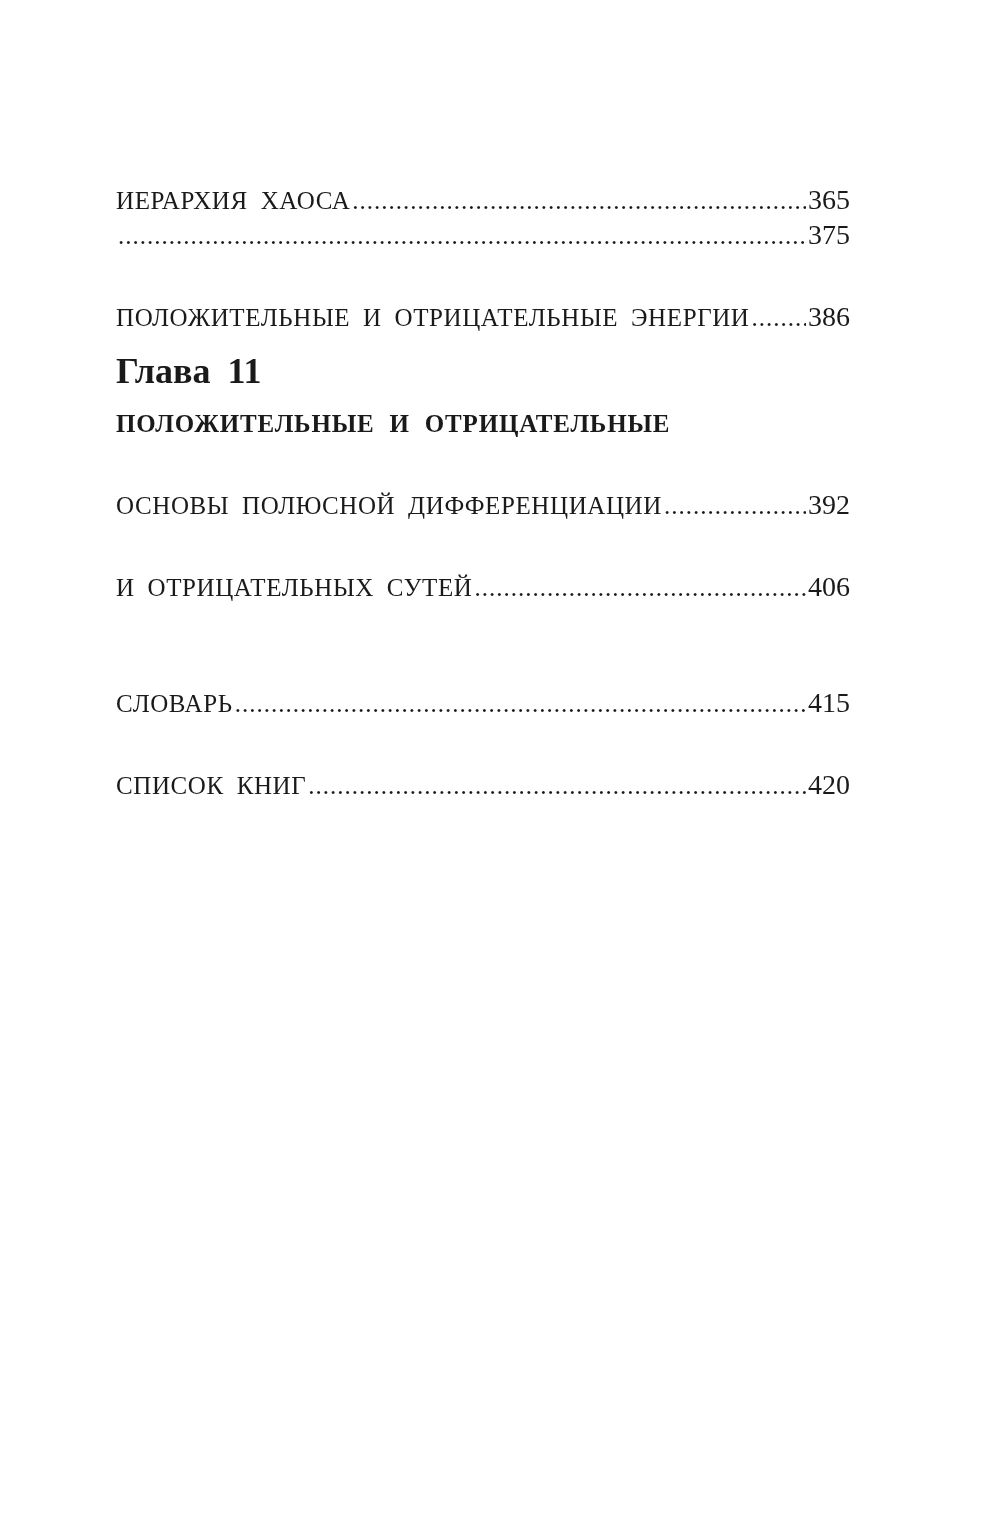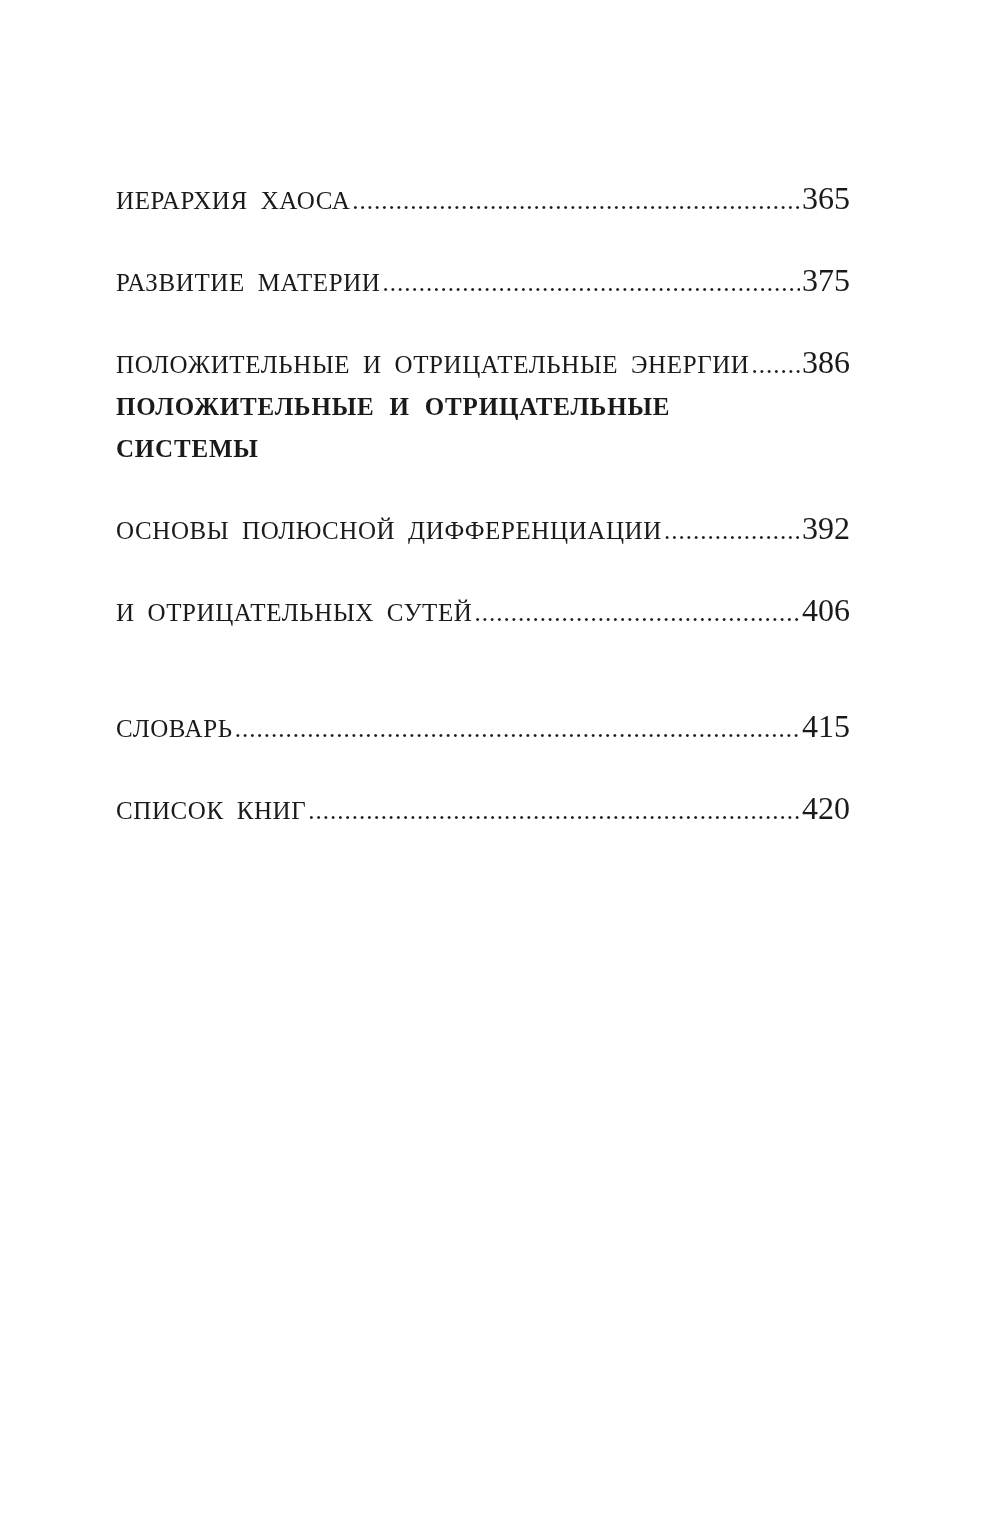--- a/index.html
+++ b/index.html
@@ -4,53 +4,52 @@
   <style>
     html, body { margin: 0; padding: 0; background: #ffffff; }
     body { width: 1000px; height: 1535px; position: relative; overflow: hidden;
            font-family: "Liberation Serif", "DejaVu Serif", serif; color: #1a1a1a; }
     .page { position: absolute; left: 116px; top: 136px; width: 734px; }
     .entry { display: flex; align-items: baseline; font-size: 25px; line-height: 34px;
              letter-spacing: 0.6px; word-spacing: 6px; }
     .entry .title { white-space: nowrap; margin-top: 48px; }
     .entry .leader { flex: 1; overflow: hidden; white-space: nowrap; margin: 0 2px; }
     .entry .leader::after { content: "........................................................................................................................................................................................................"; letter-spacing: 1px; }
-    .entry .page-num { white-space: nowrap; font-size: 32px; letter-spacing: 0; }
+    .entry .page-num { white-space: nowrap; font-size: 28px; letter-spacing: 0; }
     .line-only { font-size: 25px; line-height: 34px; letter-spacing: 0.6px; word-spacing: 6px; white-space: nowrap; }
     .chapter { font-size: 36px; font-weight: bold; line-height: 44px; margin-top: 14px; margin-bottom: 14px; word-spacing: 8px; }
     .chapter-subtitle { font-size: 25px; font-weight: bold; line-height: 34px; letter-spacing: 0.8px; word-spacing: 8px; margin-top: 8px; }
     .gap { height: 34px; }
   </style>
 </head>
 <body>
 
 <div class="page">
 
   <div class="entry">
     <span class="title">ИЕРАРХИЯ ХАОСА</span>
     <span class="leader"></span>
     <span class="page-num">365</span>
   </div>
 
   <div class="entry">
-    <span class="title">РАЗВИТИЕ МАТЕРИИ</span>
     <span class="leader"></span>
     <span class="page-num">375</span>
   </div>
 
 
   <div class="entry">
     <span class="title">ПОЛОЖИТЕЛЬНЫЕ И ОТРИЦАТЕЛЬНЫЕ ЭНЕРГИИ</span>
     <span class="leader"></span>
     <span class="page-num">386</span>
   </div>
 
+  <div class="chapter">Глава 11</div>
 
   <div class="chapter-subtitle">ПОЛОЖИТЕЛЬНЫЕ И ОТРИЦАТЕЛЬНЫЕ</div>
-  <div class="chapter-subtitle">СИСТЕМЫ</div>
 
   <div class="entry">
     <span class="title">ОСНОВЫ ПОЛЮСНОЙ ДИФФЕРЕНЦИАЦИИ</span>
     <span class="leader"></span>
     <span class="page-num">392</span>
   </div>
 
   <div>
     <div class="entry">
       <span class="title">И ОТРИЦАТЕЛЬНЫХ СУТЕЙ</span>

